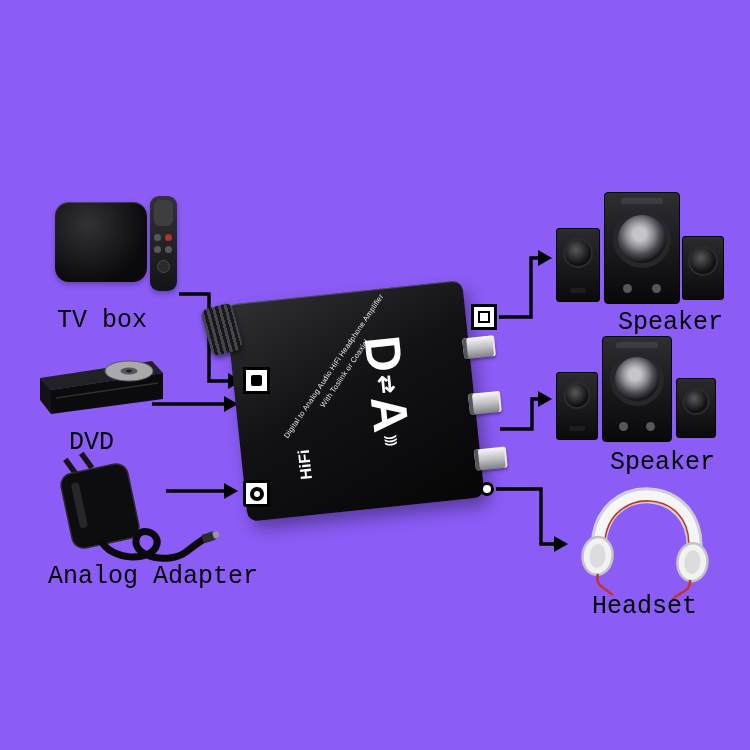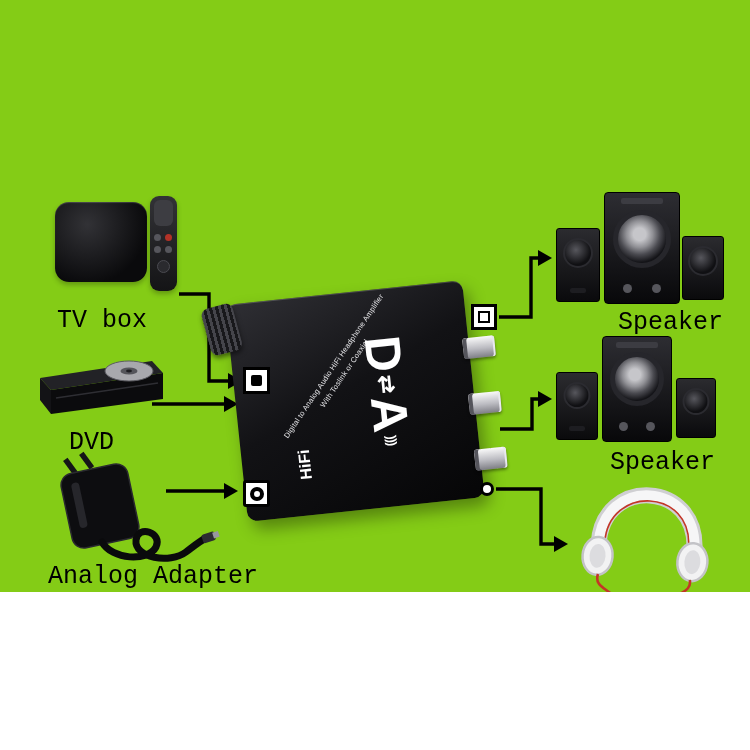--- a/index.html
+++ b/index.html
@@ -1,19 +1,19 @@
 <!DOCTYPE html>
 <html><head>
 <meta charset="utf-8">
 <style>
   * { box-sizing: border-box; margin: 0; padding: 0; }
   body { background: #fff; }
   .stage {
-    position: relative; width: 750px; height: 592px;
-    background: #84cc16; overflow: hidden;
+    position: relative; width: 750px; height: 750px;
+    background: #8b5cf6; overflow: hidden;
     font-family: "Liberation Mono", monospace;
   }
   .lbl { position: absolute; color: #000; font-size: 25px; white-space: nowrap; }
 
   
   .tvbox {
     position: absolute; left: 55px; top: 202px; width: 92px; height: 80px;
     border-radius: 14px;
     background: radial-gradient(circle at 35% 28%, #323236, #0a0a0c 72%);
     box-shadow: inset 0 1px 1px rgba(255,255,255,.18), 0 3px 5px rgba(0,0,0,.25);
@@ -198,20 +198,21 @@
     <path d="M24,86 C22,18 118,14 120,84" stroke="#cfcfd2" stroke-width="16" fill="none" stroke-linecap="round"></path>
     <path d="M24,86 C22,18 118,14 120,84" stroke="#f6f6f7" stroke-width="10" fill="none" stroke-linecap="round"></path>
     <path d="M30,84 C29,26 113,22 114,82" stroke="#c43527" stroke-width="1.6" fill="none"></path>
     <ellipse cx="24" cy="98" rx="15" ry="19" fill="#f2f2f3" stroke="#c3c3c7" stroke-width="2.5"></ellipse>
     <ellipse cx="24" cy="98" rx="8" ry="12" fill="#dcdcdf"></ellipse>
     <ellipse cx="119" cy="96" rx="15" ry="19" fill="#f2f2f3" stroke="#c3c3c7" stroke-width="2.5"></ellipse>
     <ellipse cx="119" cy="96" rx="8" ry="12" fill="#dcdcdf"></ellipse>
     <path d="M26,116 C22,132 46,130 44,142" stroke="#c43527" stroke-width="2.6" fill="none"></path>
     <path d="M118,114 C122,128 100,128 102,140" stroke="#c43527" stroke-width="2.6" fill="none"></path>
   </svg>
+  <div class="lbl" style="left:592px;top:592px">Headset</div>
 
   <svg class="wires" width="750" height="750">
     <g stroke="#000" stroke-width="3.4" fill="none">
       <path d="M179 294 H209 V381 H229"></path>
       <path d="M152 404 H225"></path>
       <path d="M166 491 H225"></path>
       <path d="M499 317 H531 V258 H539"></path>
       <path d="M500 429 H532 V399 H539"></path>
       <path d="M496 489 H541 V544 H555"></path>
     </g>

